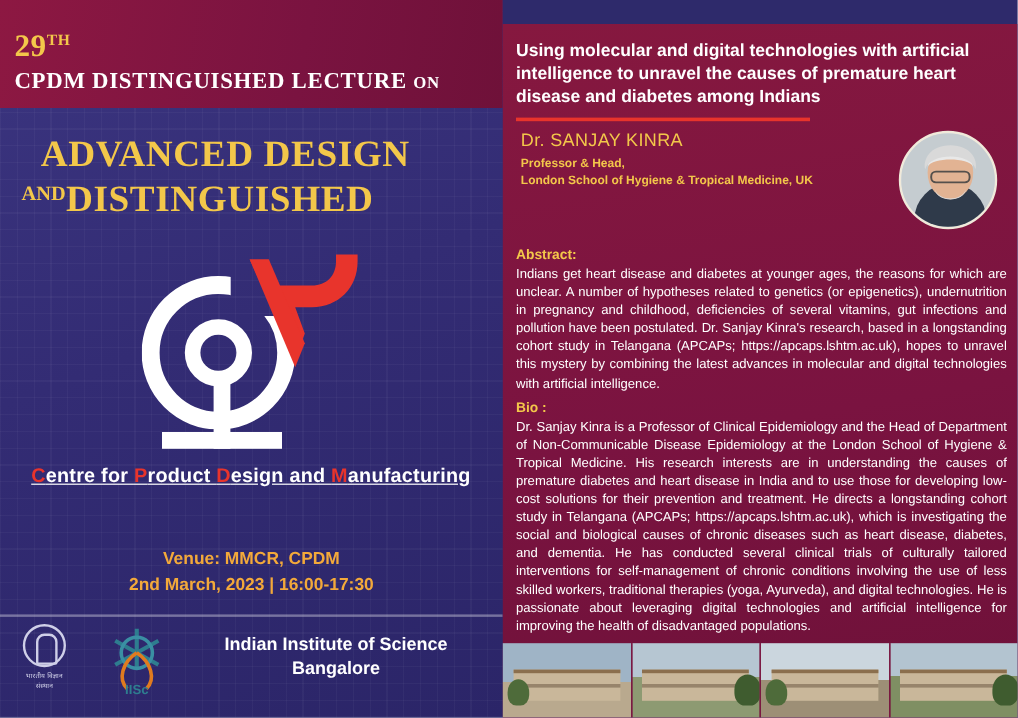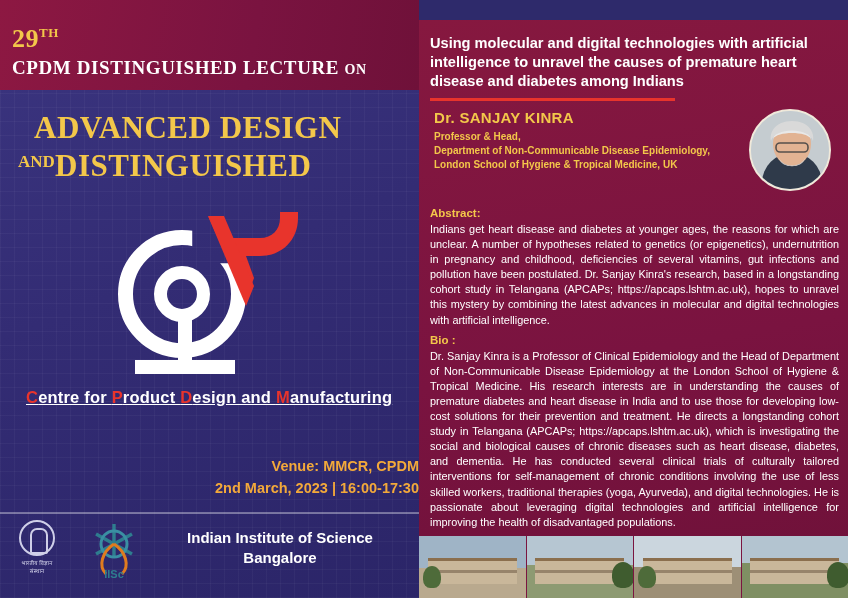--- a/index.html
+++ b/index.html
@@ -102,21 +102,21 @@
     position: absolute; left: 26px; top: 388px;
     width: 390px;
     color: #ffffff; font-size: 16.5px; font-weight: bold;
     letter-spacing: 0.2px;
     text-decoration: underline;
   }
   .centre-line .hl { color: #e8342c; }
 
   .venue {
     position: absolute; left: 0; top: 455px; width: 419px;
-    text-align: right;
+    text-align: center;
     color: #f3a93a; font-size: 14.5px; font-weight: bold;
     line-height: 22px;
   }
 
   .footer-rule {
     position: absolute; left: 0; top: 512px; width: 419px; height: 2px;
     background: rgba(255,255,255,0.35);
   }
   .iisc-emblem {
     position: absolute; left: 14px; top: 520px;
@@ -161,21 +161,21 @@
     line-height: 19px; margin: 4px 0 0 0;
   }
   .title-underline {
     width: 245px; height: 3px; background: #e8342c;
     margin: 7px 0 8px 0;
   }
   .speaker-row {
     position: relative; min-height: 92px;
   }
   .speaker-name {
-    color: #f3c74a; font-size: 15px; font-weight: bold;
+    color: #f3c74a; font-size: 15px; font-weight: normal;
     letter-spacing: 0.3px; margin: 3px 0 4px 4px;
   }
   .speaker-aff {
     color: #f3c74a; font-size: 10px; font-weight: bold;
     line-height: 14px; margin-left: 4px; width: 290px;
   }
   .photo {
     position: absolute; right: 8px; top: 0;
     width: 82px; height: 82px; border-radius: 50%;
     background: #cfd8dc;
@@ -308,21 +308,20 @@
           <ellipse cx="41" cy="33" rx="19" ry="22" fill="#e2b393"></ellipse>
           <path d="M22 28 C24 12 58 12 60 28 C56 20 26 20 22 28 Z" fill="#e8e8e8"></path>
           <path d="M20 30 C18 22 24 10 41 10 C58 10 64 22 62 30 C58 16 24 16 20 30 Z" fill="#d9d9d9"></path>
           <rect x="25" y="32" width="32" height="9" rx="4" fill="none" stroke="#55504c" stroke-width="1.6"></rect>
           <path d="M28 47 C32 57 50 57 54 47 C52 58 30 58 28 47 Z" fill="#dcdcdc"></path>
         </svg>
       </div>
       <div class="speaker-name">Dr. SANJAY KINRA</div>
       <div class="speaker-aff">
         <div>Professor &amp; Head,</div>
-        <div>Department of Non-Communicable Disease Epidemiology,</div>
         <div>London School of Hygiene &amp; Tropical Medicine, UK</div>
       </div>
     </div>
 
     <div class="sec-label">Abstract:</div>
     <div class="body-text">Indians get heart disease and diabetes at younger ages, the reasons for which are unclear. A number of hypotheses related to genetics (or epigenetics), undernutrition in pregnancy and childhood, deficiencies of several vitamins, gut infections and pollution have been postulated. Dr. Sanjay Kinra's research, based in a longstanding cohort study in Telangana (APCAPs; https://apcaps.lshtm.ac.uk), hopes to unravel this mystery by combining the latest advances in molecular and digital technologies with artificial intelligence.</div>
 
     <div class="sec-label">Bio :</div>
     <div class="body-text bio-text">Dr. Sanjay Kinra is a Professor of Clinical Epidemiology and the Head of Department of Non-Communicable Disease Epidemiology at the London School of Hygiene &amp; Tropical Medicine. His research interests are in understanding the causes of premature diabetes and heart disease in India and to use those for developing low-cost solutions for their prevention and treatment. He directs a longstanding cohort study in Telangana (APCAPs; https://apcaps.lshtm.ac.uk), which is investigating the social and biological causes of chronic diseases such as heart disease, diabetes, and dementia. He has conducted several clinical trials of culturally tailored interventions for self-management of chronic conditions involving the use of less skilled workers, traditional therapies (yoga, Ayurveda), and digital technologies. He is passionate about leveraging digital technologies and artificial intelligence for improving the health of disadvantaged populations.</div>
   </div>

